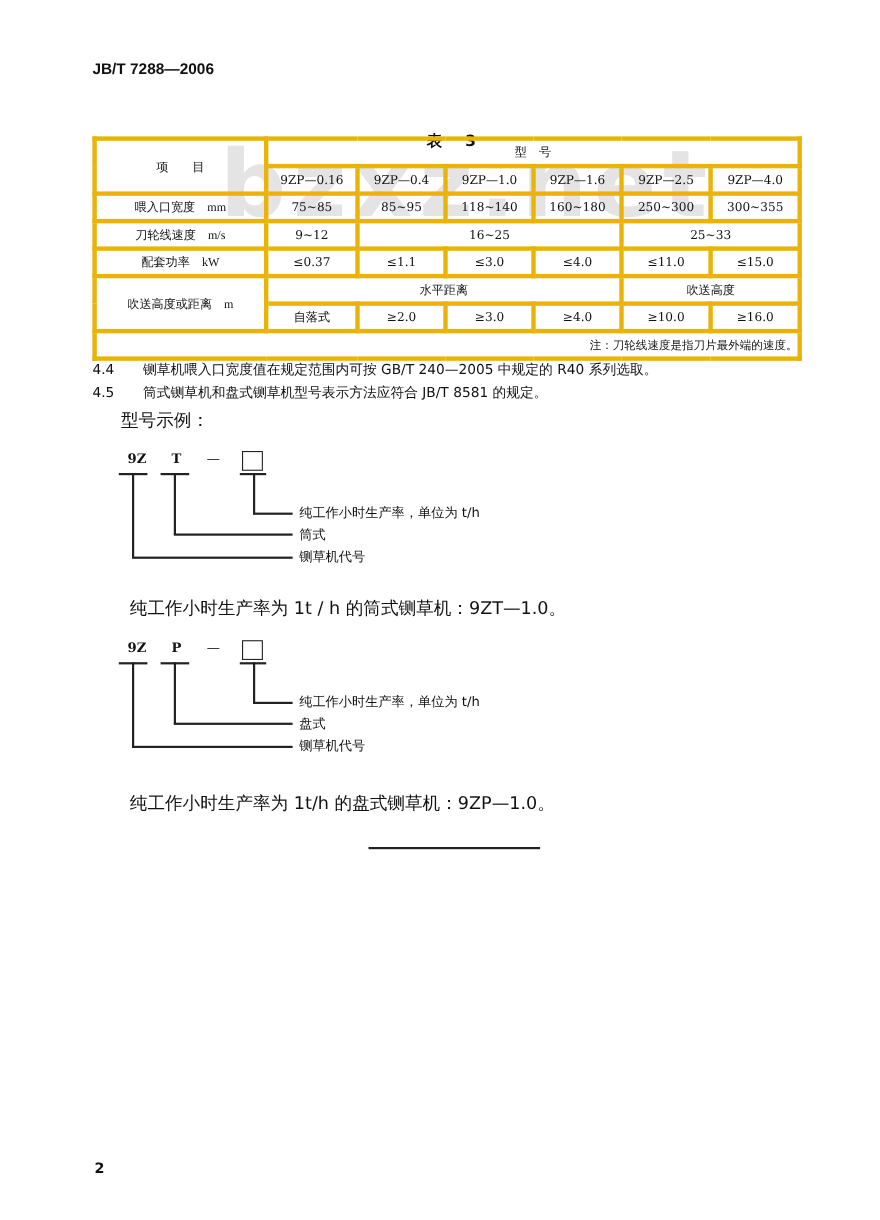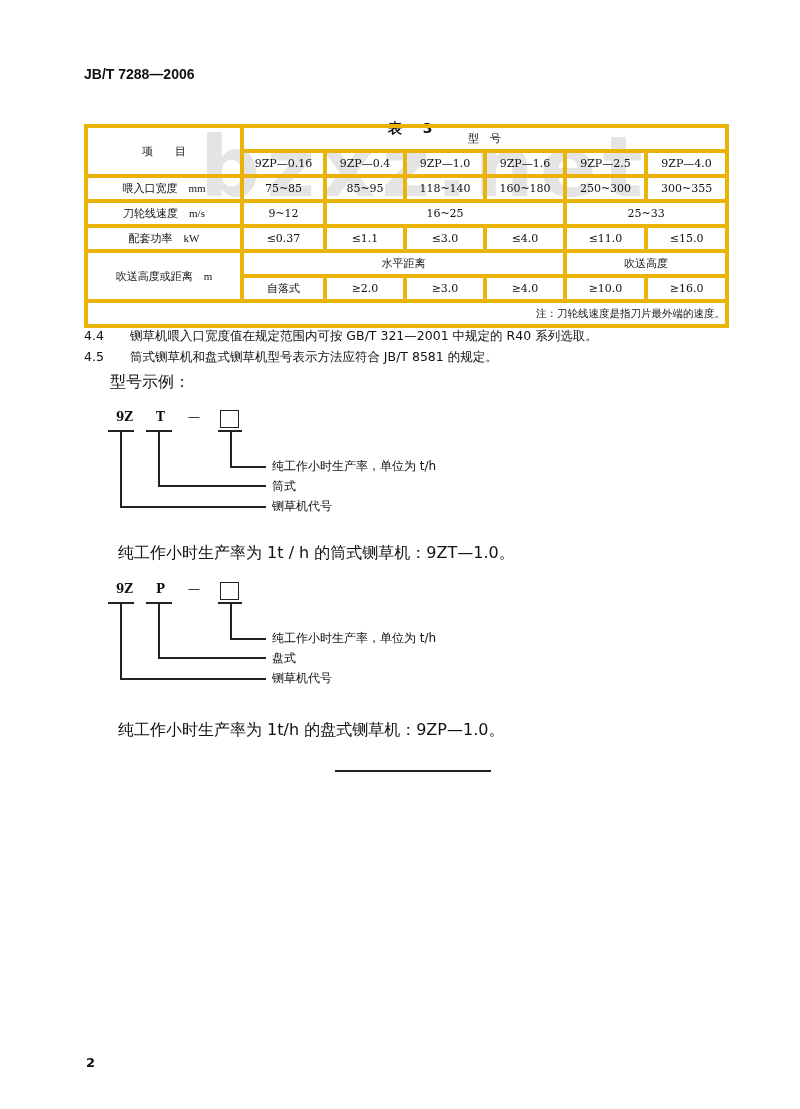--- a/index.html
+++ b/index.html
@@ -3,21 +3,21 @@
 <meta charset="utf-8">
 <style>
   html, body { margin: 0; padding: 0; }
   body {
     width: 800px; height: 1109px; position: relative; overflow: hidden;
     background: #ffffff; color: #111;
     font-family: "DejaVu Serif", "Liberation Serif", serif;
   }
   .abs { position: absolute; }
   .std-code {
-    left: 84px; top: 66px; font-size: 14px; font-weight: bold;
+    left: 84px; top: 54px; font-size: 14px; font-weight: bold;
     font-family: "Liberation Sans", "DejaVu Sans", sans-serif; letter-spacing: 0px;
   }
   .table-title {
     left: 388px; top: 120px; font-size: 14px; font-weight: bold;
     font-family: "DejaVu Sans", sans-serif; letter-spacing: 8px;
   }
   .watermark {
     left: 200px; top: 118px; font-size: 84px; font-weight: bold;
     font-family: "DejaVu Sans", sans-serif; color: #e4e4e4;
     letter-spacing: 6px; z-index: 0; white-space: nowrap;
@@ -118,21 +118,21 @@
     <td>≥10.0</td>
     <td>≥16.0</td>
   </tr>
   <tr>
     <td class="note" colspan="7">注：刀轮线速度是指刀片最外端的速度。</td>
   </tr>
 </tbody>
   </table>
 
 <div class="abs para" style="top:328px">
-  <span class="num">4.4</span><span>铡草机喂入口宽度值在规定范围内可按 GB/T 321—2001 中规定的 R40 系列选取。</span>
+  <span class="num">4.4</span><span>铡草机喂入口宽度值在规定范围内可按 GB/T 240—2005 中规定的 R40 系列选取。</span>
 </div>
 <div class="abs para" style="top:349px">
   <span class="num">4.5</span><span>筒式铡草机和盘式铡草机型号表示方法应符合 JB/T 8581 的规定。</span>
 </div>
 <div class="abs sub" style="top:372px">型号示例：</div>
 
 <div class="abs diagram" style="top:408px">
   <span class="dg-code" style="left:8px;top:2px">9Z</span>
   <div class="dg-line" style="left:0;top:22px;width:26px;height:1.5px"></div>
   <span class="dg-code" style="left:48px;top:2px">T</span>

